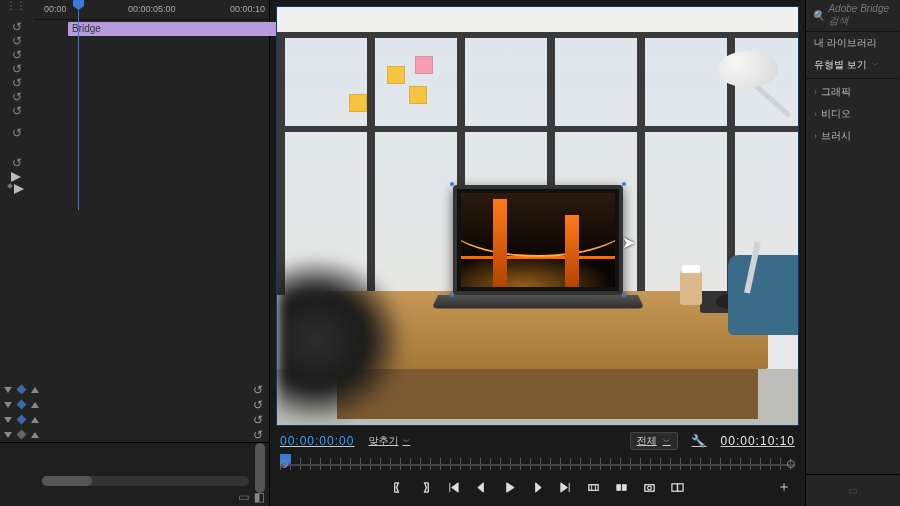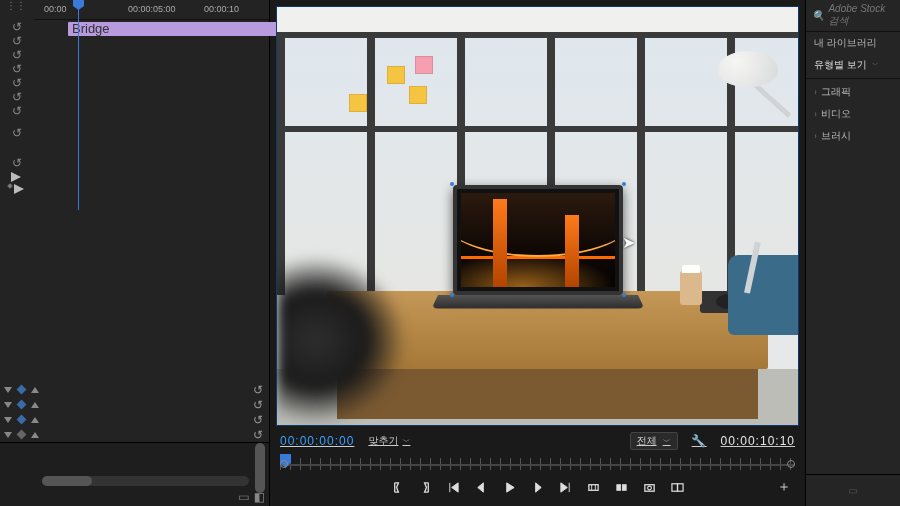--- a/index.html
+++ b/index.html
@@ -10,21 +10,21 @@
   .left { width:270px; border-right:1px solid #000; display:flex; flex-direction:column; background:#232323; }
   .left-top { height:210px; display:flex; }
   .undo-col { width:34px; background:#232323; }
   .undo-col .undo-btn { height:14px; display:flex; align-items:center; justify-content:center; color:#888; font-size:12px; border-bottom:0; }
   .undo-col .undo-btn.spacer { height:8px; }
   .timeline-mini { flex:1; position:relative; background:#232323; }
   .timeline-ruler { height:20px; border-bottom:1px solid #111; display:flex; align-items:center; position:relative; font-size:9px; color:#aaa; }
   .timeline-ruler .tick { position:absolute; top:4px; }
   .playhead { position:absolute; left:44px; top:0; bottom:0; width:1px; background:#3a7ad8; }
   .playhead::before{ content:""; position:absolute; left:-5px; top:0; width:11px; height:10px; background:#3a7ad8; clip-path:polygon(0 0,100% 0,100% 60%,50% 100%,0 60%); }
-  .clip-bar { position:absolute; top:22px; left:34px; width:225px; height:14px; background:#b89adf; color:#333; font-size:13px; line-height:14px; padding-left:4px; overflow:hidden; border-radius:1px; }
+  .clip-bar { position:absolute; top:22px; left:34px; width:225px; height:14px; background:#b89adf; color:#333; font-size:10px; line-height:14px; padding-left:4px; overflow:hidden; border-radius:1px; }
 
   .key-rows { margin-top:172px; }
   .key-row { height:15px; display:flex; align-items:center; padding-left:4px; gap:6px; }
   .key-row .dia { width:7px; height:7px; background:#3a6aa8; transform:rotate(45deg); }
   .key-row .dia.gray{ background:#666; }
   .key-row .tri { width:0; height:0; border-left:4px solid transparent; border-right:4px solid transparent; border-top:6px solid #888; }
   .key-row .undo { margin-left:auto; margin-right:6px; color:#999; font-size:12px; }
   .left-bottom { flex:1; background:#1e1e1e; border-top:1px solid #000; position:relative; }
   .left-scroll { position:absolute; left:42px; right:20px; bottom:20px; height:10px; background:#333; border-radius:5px; }
   .left-scroll .thumb { position:absolute; left:0; width:50px; height:100%; background:#555; border-radius:5px; }
@@ -126,21 +126,21 @@
         <div class="undo-btn spacer"></div>
         <div class="undo-btn">↺</div>
         <div class="undo-btn spacer"></div>
         <div class="undo-btn spacer"></div>
         <div class="undo-btn">↺</div>
       </div>
       <div class="timeline-mini">
         <div class="timeline-ruler">
           <span class="tick" style="left:10px">00:00</span>
           <span class="tick" style="left:94px">00:00:05:00</span>
-          <span class="tick" style="left:170px">00:00:10</span>
+          <span class="tick" style="left:196px">00:00:10</span>
         </div>
         <div class="clip-bar">Bridge</div>
         <div class="playhead"></div>
       </div>
     </div>
 
     <div class="left-play">
       <svg viewBox="0 0 10 10">
           <polygon points="0,0 10,5 0,10" fill="#bbb"></polygon>
         </svg>
@@ -326,21 +326,21 @@
             </svg>
           </span>
         <span class="plus">＋</span>
       </div>
     </div>
   </div>
 
   <div class="right">
     <div class="search">
       <span>🔍</span>
-      <span>Adobe Stock 검색</span>
+      <span>Adobe Bridge 검색</span>
     </div>
     <div class="item">
       <span>내 라이브러리</span>
     </div>
     <div class="item head">
       <span>유형별 보기</span>
       <span class="arr">﹀</span>
     </div>
     <div class="sep"></div>
     <div class="item">

